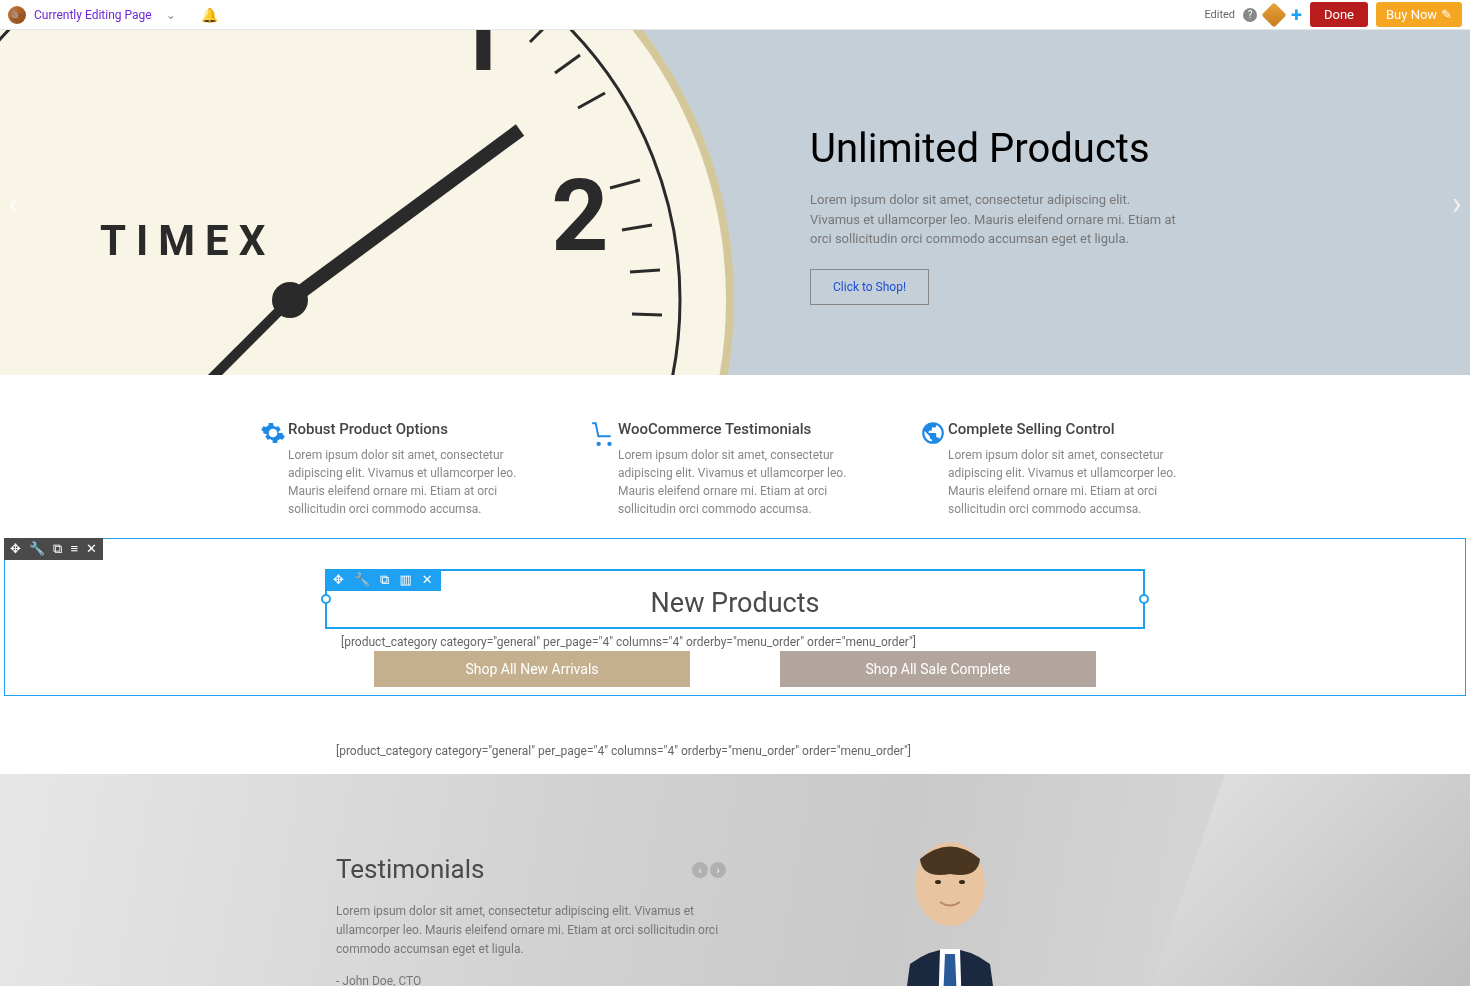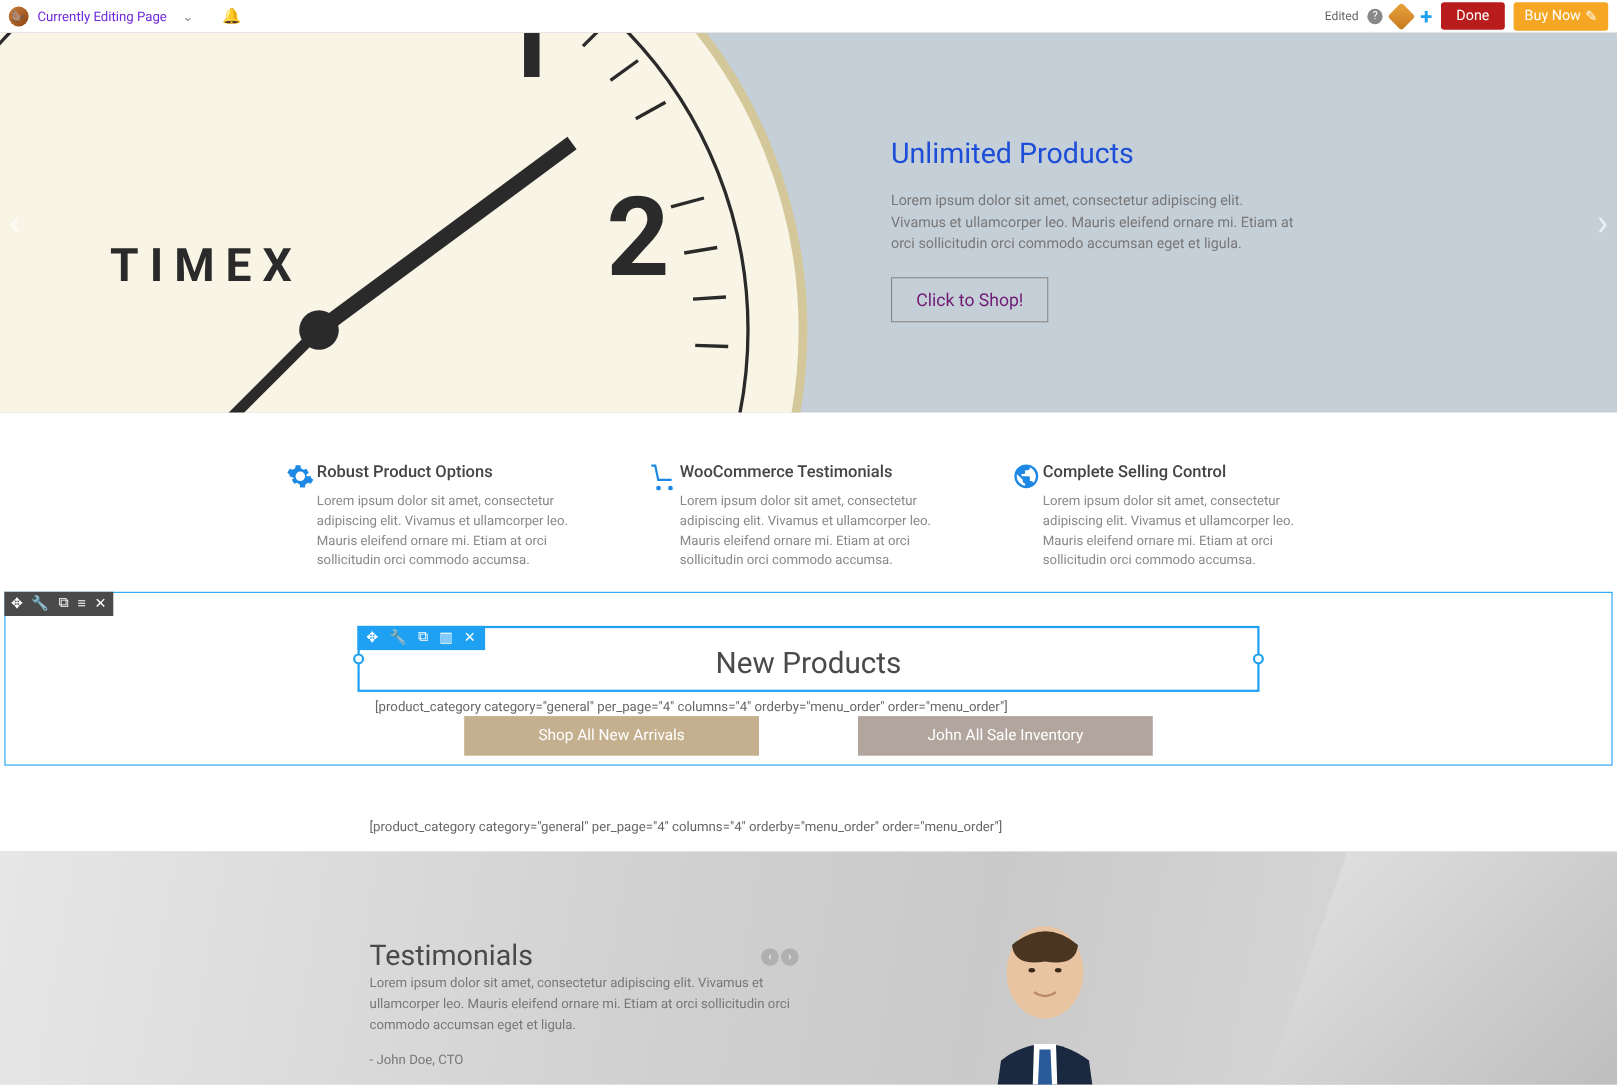--- a/index.html
+++ b/index.html
@@ -14,23 +14,23 @@
 .edited{font-size:11px;color:#666}
 .help-icon{width:14px;height:14px;border-radius:50%;background:#888;color:#fff;font-size:10px;display:flex;align-items:center;justify-content:center}
 .gold-icon{width:18px;height:18px;background:linear-gradient(135deg,#e8a33d,#c77a1e);border-radius:3px;transform:rotate(45deg)}
 .plus-icon{color:#1ea1f2;font-size:20px;font-weight:bold;cursor:pointer}
 .btn-done{background:#b91c1c;color:#fff;border:none;padding:5px 14px;font-size:13px;border-radius:3px;cursor:pointer}
 .btn-buy{background:#f5a623;color:#fff;border:none;padding:5px 10px;font-size:13px;border-radius:3px;cursor:pointer;display:flex;align-items:center;gap:4px}
 .hero{height:345px;background:#c5cfd8;position:relative;overflow:hidden}
 .hero-img{position:absolute;left:-160px;top:-180px;width:900px;height:900px}
 .clock-face{fill:#f8f4e6;stroke:#d4c89a;stroke-width:8}
 .hero-content{position:absolute;left:810px;top:95px;width:370px}
-.hero-title{font-size:26px;color:#1d4ed8;font-weight:400;margin-bottom:18px}
+.hero-title{font-size:40px;color:#000000;font-weight:400;margin-bottom:18px}
 .hero-text{font-size:13px;color:#777;line-height:1.5;margin-bottom:20px}
-.hero-btn{display:inline-block;border:1px solid #888;padding:10px 22px;color:#701a75;font-size:16px;background:transparent;cursor:pointer}
+.hero-btn{display:inline-block;border:1px solid #888;padding:10px 22px;color:#1d4ed8;font-size:12px;background:transparent;cursor:pointer}
 .carousel-arrow{position:absolute;top:50%;transform:translateY(-50%);color:#fff;font-size:34px;cursor:pointer;opacity:.7}
 .ca-left{left:8px}
 .ca-right{right:8px}
 .features{display:flex;justify-content:center;gap:40px;padding:45px 0 20px}
 .feature{display:flex;gap:2px;width:290px}
 .feature-icon{width:26px;height:26px;flex-shrink:0}
 .feature-icon svg{width:100%;height:100%}
 .feature h3{font-size:15px;color:#444;font-weight:500;margin-bottom:8px}
 .feature p{font-size:12px;color:#888;line-height:1.5}
 .editor-row{position:relative;border:1px solid #1ea1f2;margin:0 4px}
@@ -38,29 +38,29 @@
 .row-toolbar span{color:#fff;font-size:13px;cursor:pointer}
 .editor-module{position:relative;border:2px solid #1ea1f2;margin:30px auto 0;width:820px}
 .mod-toolbar{position:absolute;top:-2px;left:-2px;background:#1ea1f2;display:flex;padding:3px 8px;gap:10px}
 .mod-toolbar span{color:#fff;font-size:13px;cursor:pointer}
 .mod-handle{position:absolute;width:10px;height:10px;border:2px solid #1ea1f2;background:#fff;border-radius:50%;top:50%;transform:translateY(-50%)}
 .mh-left{left:-6px}
 .mh-right{right:-6px}
 .new-products-h{text-align:center;font-size:27px;color:#4a4a4a;font-weight:400;padding:16px 0 8px}
 .shortcode{font-size:12px;color:#666;padding:6px 0 2px 336px}
 .shop-btns{display:flex;justify-content:center;gap:90px;padding:0 0 8px}
-.shop-btn{width:268px;padding:10px;text-align:center;color:#fff;font-size:14px;border:none;cursor:pointer}
+.shop-btn{width:316px;padding:10px;text-align:center;color:#fff;font-size:14px;border:none;cursor:pointer}
 .sb1{background:#c4b08f}
 .sb2{background:#b2a59d}
 .shortcode2{font-size:12px;color:#666;padding:48px 0 16px 336px}
 .testimonials{height:300px;background:#d8d8d8;position:relative;overflow:hidden}
 .test-bg{position:absolute;inset:0;background:linear-gradient(100deg,#e8e8e8 0%,#d0d0d0 40%,#c8c8c8 60%,#e0e0e0 100%);opacity:.9}
 .test-building{position:absolute;right:0;top:0;width:350px;height:300px;background:linear-gradient(135deg,#e5e5e5,#b8b8b8);clip-path:polygon(30% 0,100% 0,100% 100%,0 100%)}
 .test-content{position:absolute;left:336px;top:80px;width:390px}
-.test-title{font-size:26px;color:#4a4a4a;font-weight:400;}
+.test-title{font-size:26px;color:#4a4a4a;font-weight:400;margin-bottom:18px}
 .test-nav{position:absolute;right:0;top:8px;display:flex;gap:2px}
 .test-nav span{width:16px;height:16px;border-radius:50%;background:#b0b0b0;color:#fff;display:flex;align-items:center;justify-content:center;font-size:10px;cursor:pointer}
 .test-text{font-size:12px;color:#777;line-height:1.6;margin-bottom:14px}
 .test-author{font-size:12px;color:#777}
 .person{position:absolute;left:850px;top:40px;width:200px;height:260px}
 .person svg{width:100%;height:100%}
 </style>
 </head>
 <body>
 
@@ -176,21 +176,21 @@
       <span>▥</span>
       <span>✕</span>
     </div>
     <div class="mod-handle mh-left"></div>
     <div class="mod-handle mh-right"></div>
     <h2 class="new-products-h">New Products</h2>
   </div>
   <div class="shortcode">[product_category category="general" per_page="4" columns="4" orderby="menu_order" order="menu_order"]</div>
   <div class="shop-btns">
     <button class="shop-btn sb1">Shop All New Arrivals</button>
-    <button class="shop-btn sb2">John All Sale Inventory</button>
+    <button class="shop-btn sb2">Shop All Sale Complete</button>
   </div>
 </div>
 
 <div class="shortcode2">[product_category category="general" per_page="4" columns="4" orderby="menu_order" order="menu_order"]</div>
 
 <div class="testimonials">
   <div class="test-bg"></div>
   <div class="test-building"></div>
   <div class="test-content">
     <div class="test-nav">

